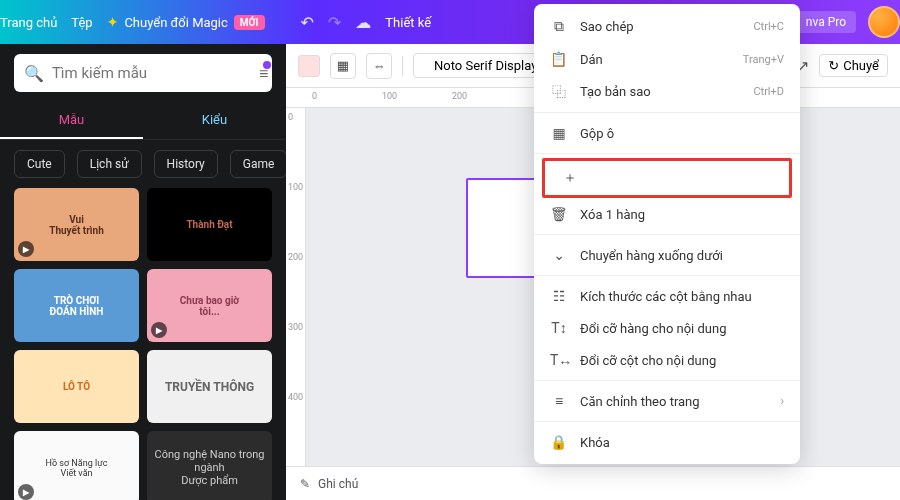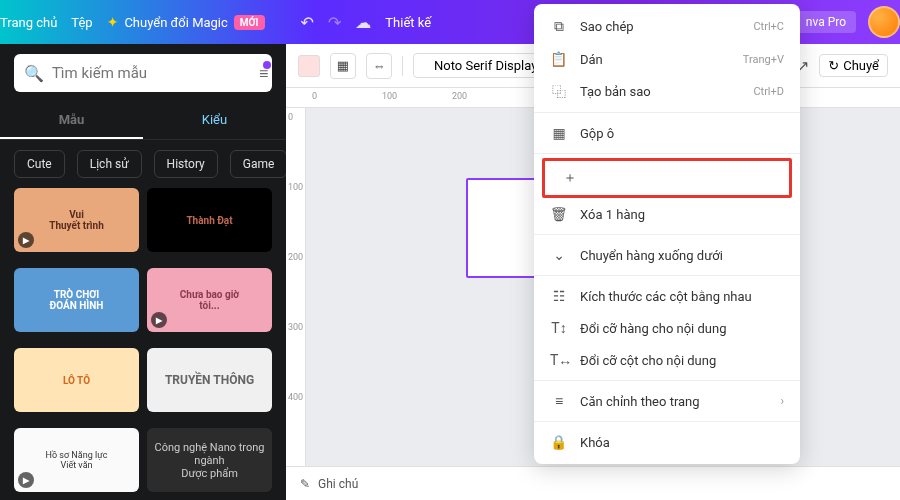--- a/index.html
+++ b/index.html
@@ -16,26 +16,26 @@
 .topbar .avatar{width:32px;height:32px;border-radius:50%;background:radial-gradient(circle at 30% 30%,#ffb347,#ff7b00);border:2px solid rgba(255,255,255,.4)}
 .main{display:flex;height:456px}
 .sidebar{width:286px;background:#18191b;color:#fff;display:flex;flex-direction:column}
 .searchwrap{padding:10px 14px}
 .searchbox{background:#fff;border-radius:6px;height:38px;display:flex;align-items:center;padding:0 10px;gap:8px}
 .searchbox input{border:none;outline:none;flex:1;font-size:15px;color:#333}
 .searchbox .filter{position:relative}
 .searchbox .filter .dot{position:absolute;top:-3px;right:-3px;width:8px;height:8px;background:#8b3dff;border-radius:50%}
 .tabs{display:flex;border-bottom:1px solid #2a2b2d}
 .tabs .tab{flex:1;text-align:center;padding:10px 0;font-size:13px;color:#7dd3fc;cursor:pointer}
-.tabs .tab.active{color:#737373;font-weight:700;border-bottom:2px solid #fff}
+.tabs .tab.active{color:#ec4899;font-weight:400;border-bottom:2px solid #fff}
 .chips{display:flex;gap:12px;padding:10px 14px;align-items:flex-end}
 .chip{border:1px solid #3a3b3d;border-radius:6px;padding:6px 12px;font-size:12px;color:#e0e0e0;cursor:pointer;white-space:nowrap}
 .chips .chev{font-size:14px;color:#ccc;cursor:pointer}
 .grid{flex:1;overflow:hidden;padding:0 14px;display:grid;grid-template-columns:1fr 1fr;gap:8px}
-.tmpl{height:64px;border-radius:6px;position:relative;display:flex;align-items:center;justify-content:center;font-size:10px;font-weight:700;text-align:center;overflow:hidden;cursor:pointer}
+.tmpl{height:73px;border-radius:6px;position:relative;display:flex;align-items:center;justify-content:center;font-size:10px;font-weight:700;text-align:center;overflow:hidden;cursor:pointer}
 .tmpl .play{position:absolute;left:4px;bottom:4px;width:16px;height:16px;background:rgba(0,0,0,.6);border-radius:50%;display:flex;align-items:center;justify-content:center;color:#fff;font-size:8px}
 .t1{background:#e8a87c}.t1 span{color:#5a2d1f}
 .t2{background:#000000}.t2 span{color:#c1694f}
 .t3{background:#5b9bd5;color:#fff}
 .t4{background:#f2a6b8}.t4 span{color:#8b3a4f}
 .t5{background:#ffe4b5}.t5 span{color:#d2691e}
 .t6{background:#f0f0f0}.t6 span{color:#666;font-size:12px}
 .t7{background:#fafafa}.t7 span{color:#333;font-size:9px;font-weight:400}
 .t8{background:#2c2c2c}.t8 span{color:#ccc;font-size:11px;font-weight:400}
 .canvas{flex:1;background:#ebecf0;position:relative;display:flex;flex-direction:column}

